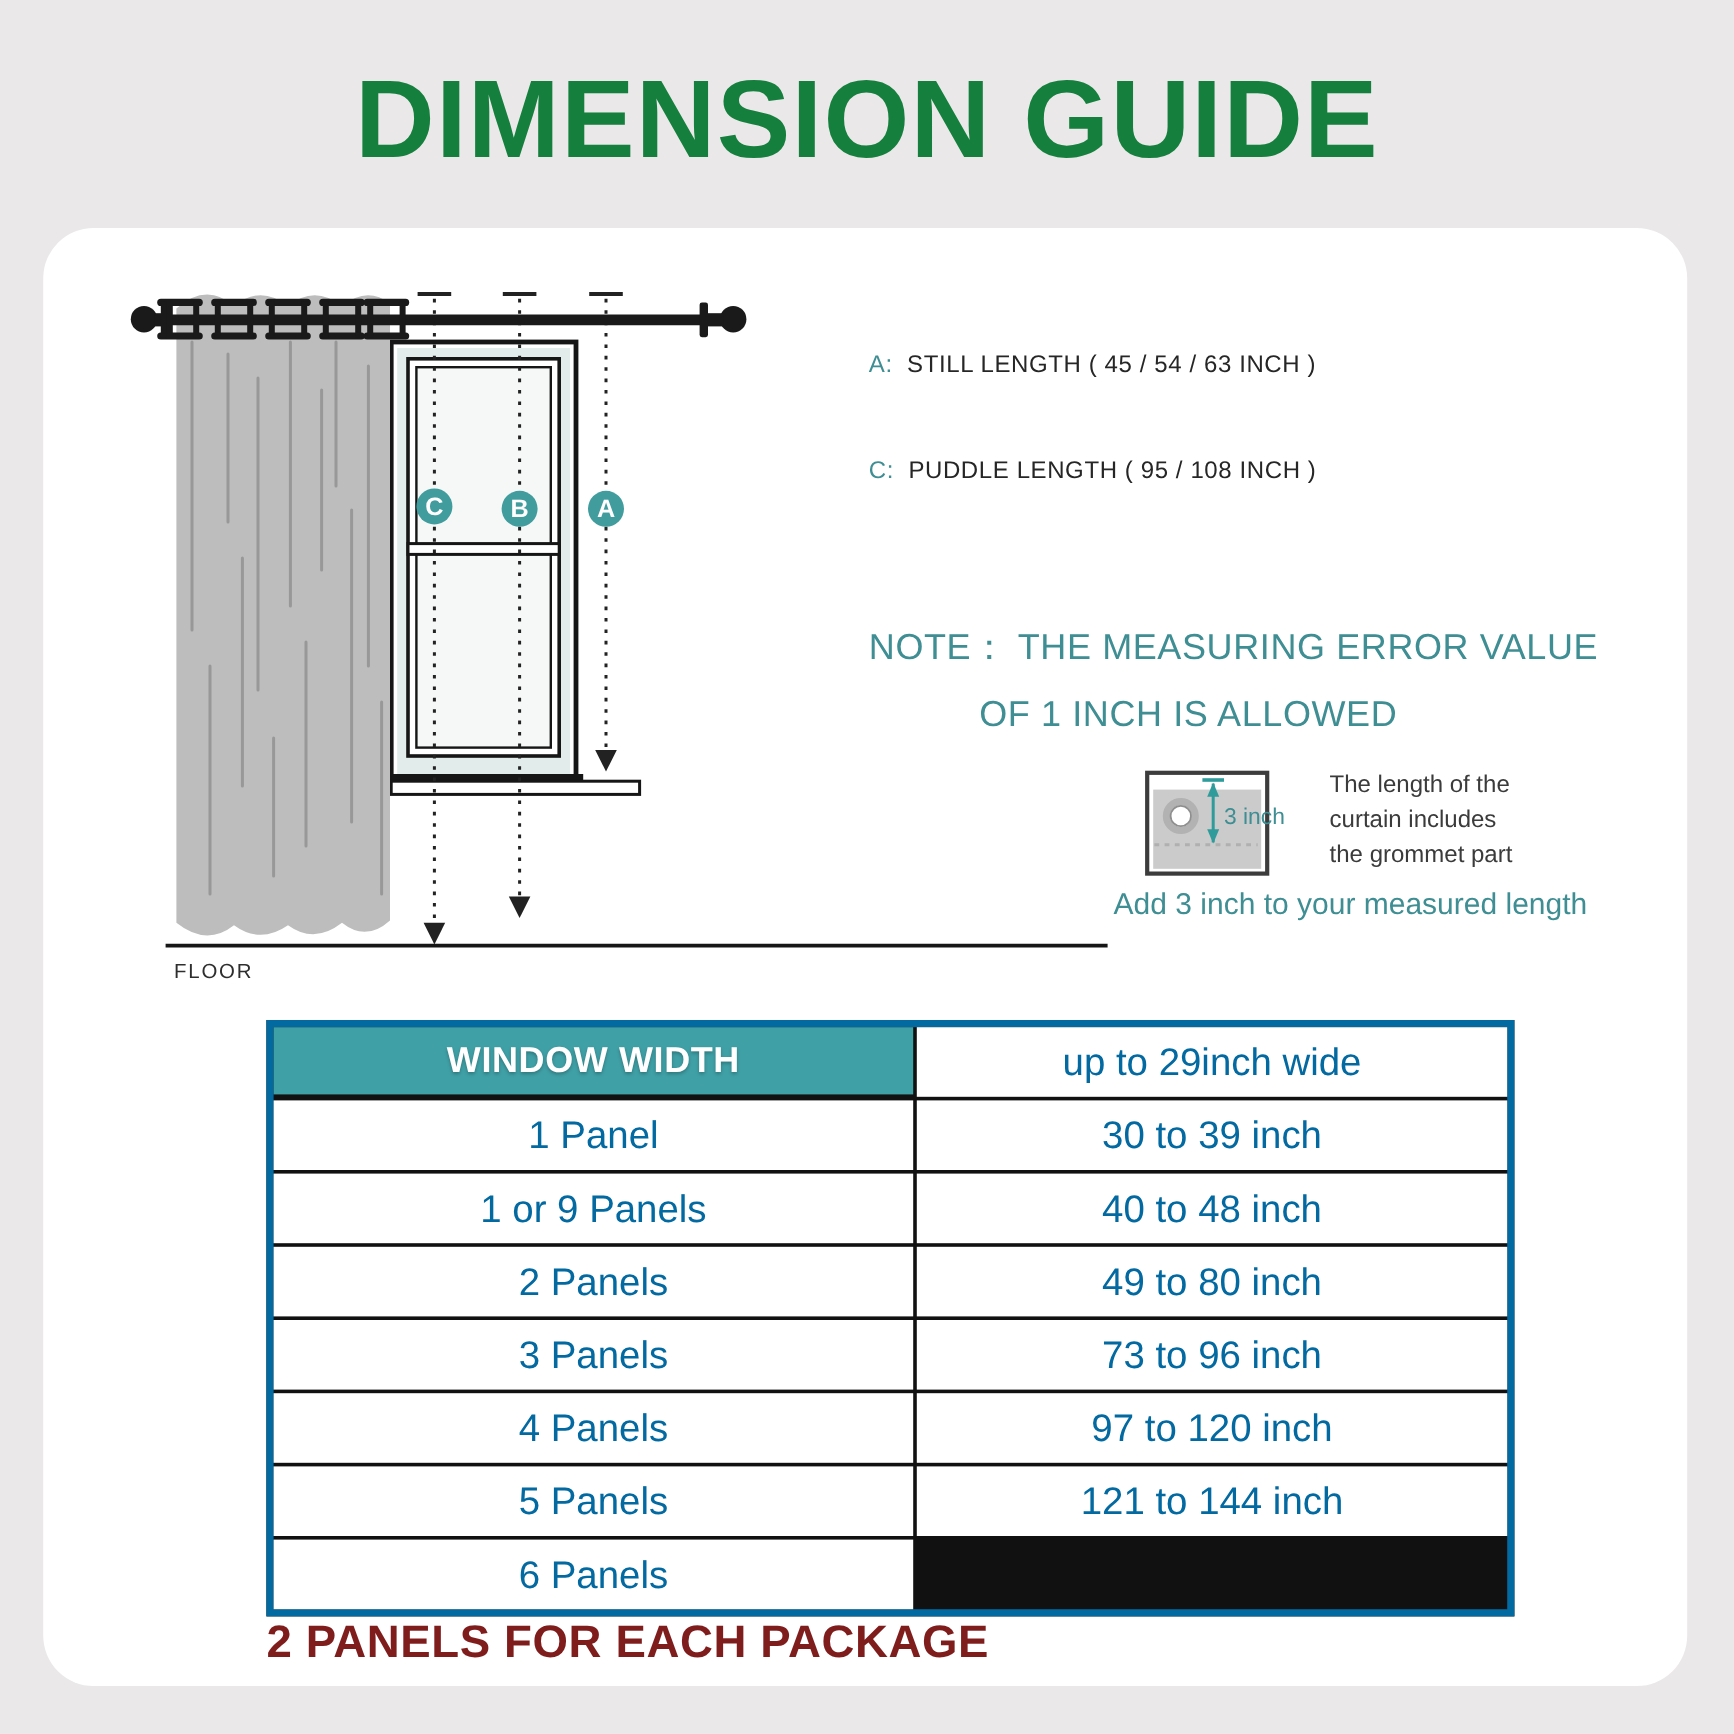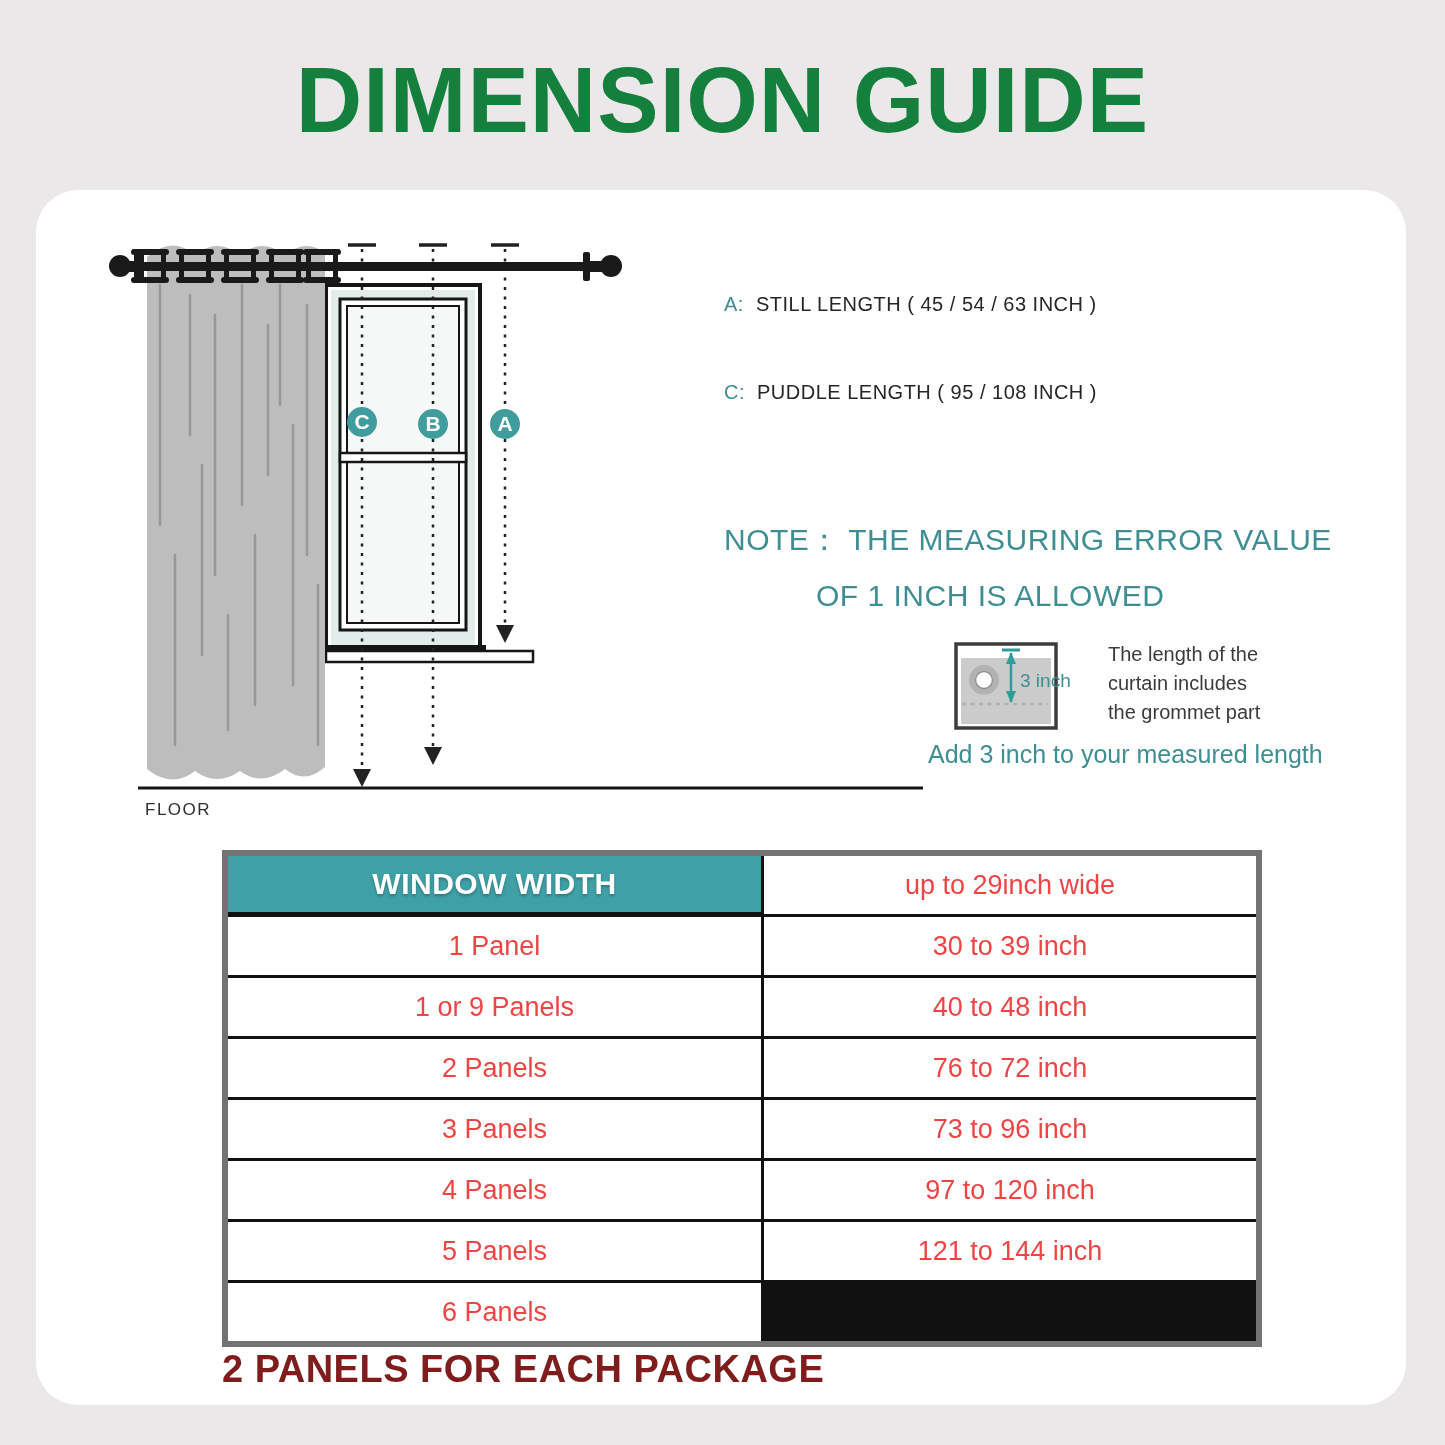--- a/index.html
+++ b/index.html
@@ -22,24 +22,24 @@
   .note{position:absolute;left:724px;top:512px;color:#3e8e93;font-size:30px;
         line-height:56px;letter-spacing:.5px;white-space:nowrap;}
   .note-line2{margin-left:92px;}
 
   .grommet-desc{position:absolute;left:1108px;top:640px;width:230px;
                 font-size:20px;line-height:29px;color:#3b3b3b;}
   .grommet-add{position:absolute;left:928px;top:740px;font-size:25px;
                color:#3e8e93;white-space:nowrap;}
 
   .size-table{position:absolute;left:222px;top:850px;width:1040px;
-              border:6px solid #737373;box-sizing:border-box;background:#111;
+              border:6px solid #0369a1;box-sizing:border-box;background:#111;
               display:grid;grid-template-columns:533px 1fr;gap:3px;}
   .cell{background:#fff;display:flex;align-items:center;justify-content:center;
-        font-size:27px;color:#ef4444;height:58px;}
+        font-size:32px;color:#0369a1;height:58px;}
   .cell.head{background:#3fa0a6;color:#fff;font-weight:bold;font-size:30px;
              letter-spacing:.5px;height:56px;text-shadow:0 2px 3px rgba(0,0,0,.25);}
 
   .table-footer{position:absolute;left:222px;top:1348px;font-size:38px;font-weight:700;
                 letter-spacing:.5px;color:#7f1d1d;}
 
   text{font-family:"Liberation Sans",sans-serif;}
 </style>
 </head>
 <body>
@@ -192,21 +192,21 @@
 
   <div class="size-table">
     <div class="cell head">WINDOW WIDTH</div>
 
     <div class="cell">up to 29inch wide</div>
     <div class="cell">1 Panel</div>
     <div class="cell">30 to 39 inch</div>
     <div class="cell">1 or 9 Panels</div>
     <div class="cell">40 to 48 inch</div>
     <div class="cell">2 Panels</div>
-    <div class="cell">76 to 72 inch</div>
+    <div class="cell">49 to 80 inch</div>
     <div class="cell">3 Panels</div>
     <div class="cell">73 to 96 inch</div>
     <div class="cell">4 Panels</div>
     <div class="cell">97 to 120 inch</div>
     <div class="cell">5 Panels</div>
     <div class="cell">121 to 144 inch</div>
     <div class="cell">6 Panels</div>
   </div>
 
   <div class="table-footer">2 PANELS FOR EACH PACKAGE</div>

